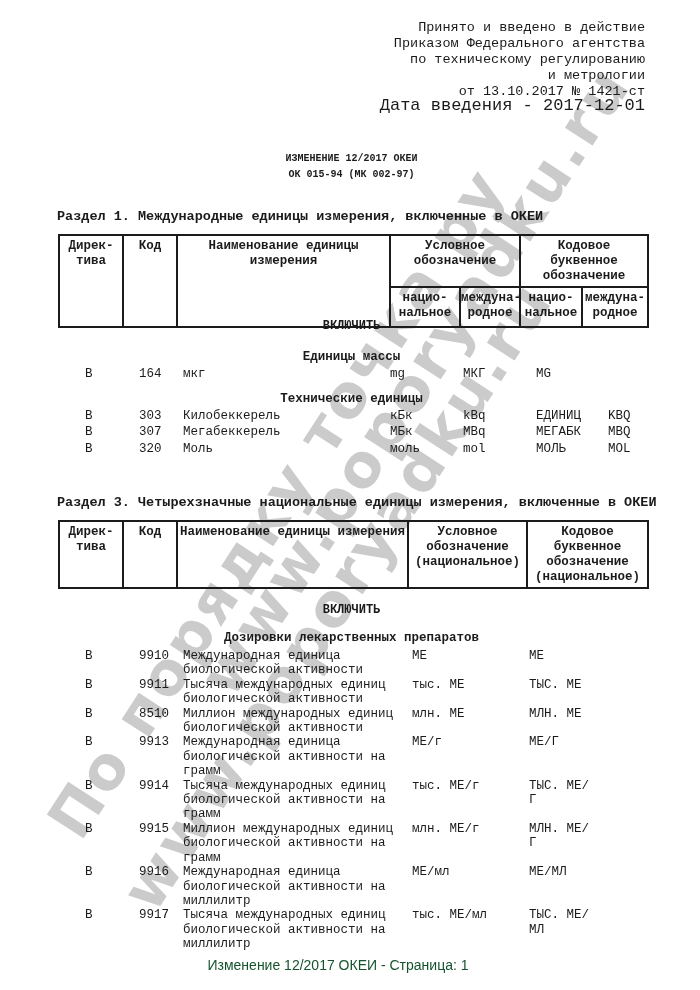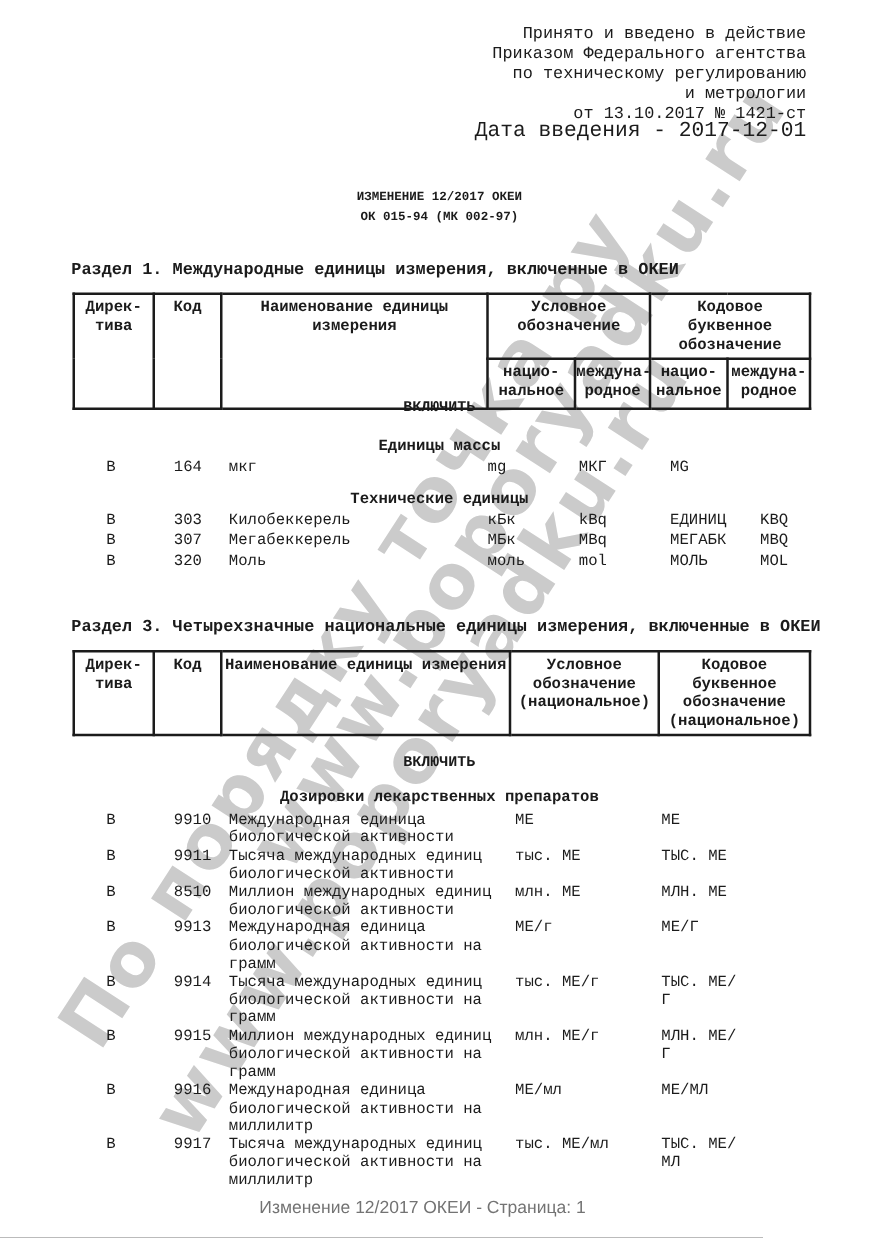--- a/index.html
+++ b/index.html
@@ -84,21 +84,21 @@
   #s3-body .group-heading{line-height:15px;margin-bottom:3px;}
   #s1-body .group-heading:not(:first-child){margin-top:9px;}
   .row{display:grid;padding-left:85px;}
   .s1-grid{grid-template-columns:54px 44px 207px 73px 73px 72px 1fr;}
   .s3-grid{grid-template-columns:54px 44px 229px 117px 1fr;}
   .row span{white-space:pre-line;}
 
   #footer{
     position:absolute;top:957px;left:0;width:676px;text-align:center;
     font-family:"Liberation Sans","DejaVu Sans",sans-serif;
-    font-size:14px;line-height:16px;color:#737373;
+    font-size:14px;line-height:16px;color:#14532d;
   }
 </style>
 </head>
 <body>
 
 <div class="page">
 
   <div class="layer" id="wm-layer">
     <div class="wm" id="wm1">По порядку точка ру</div>
     <div class="wm" id="wm2">www.poporyadku.ru</div>

